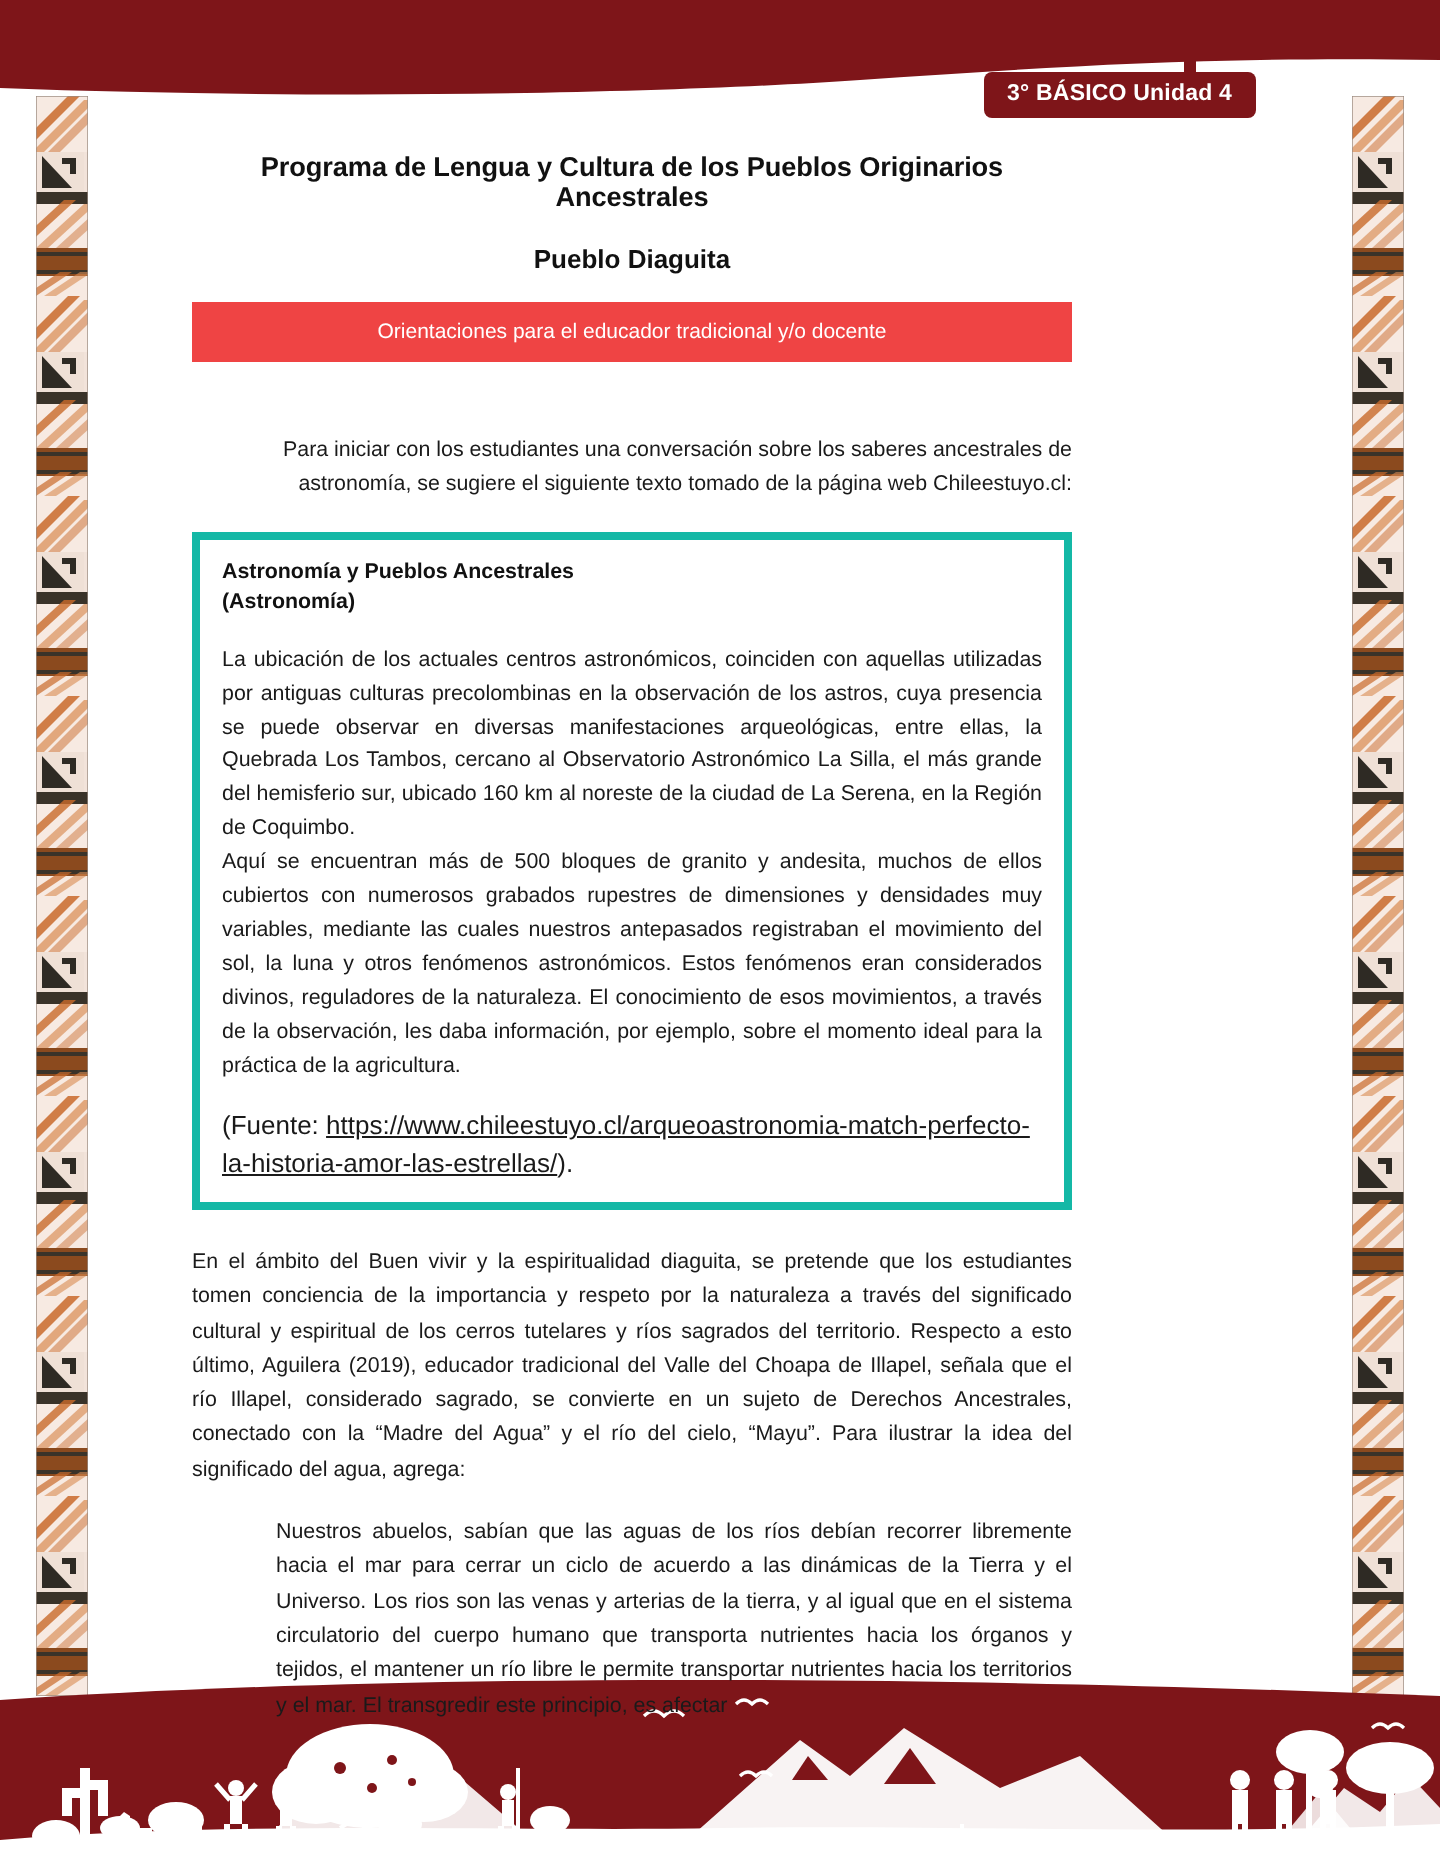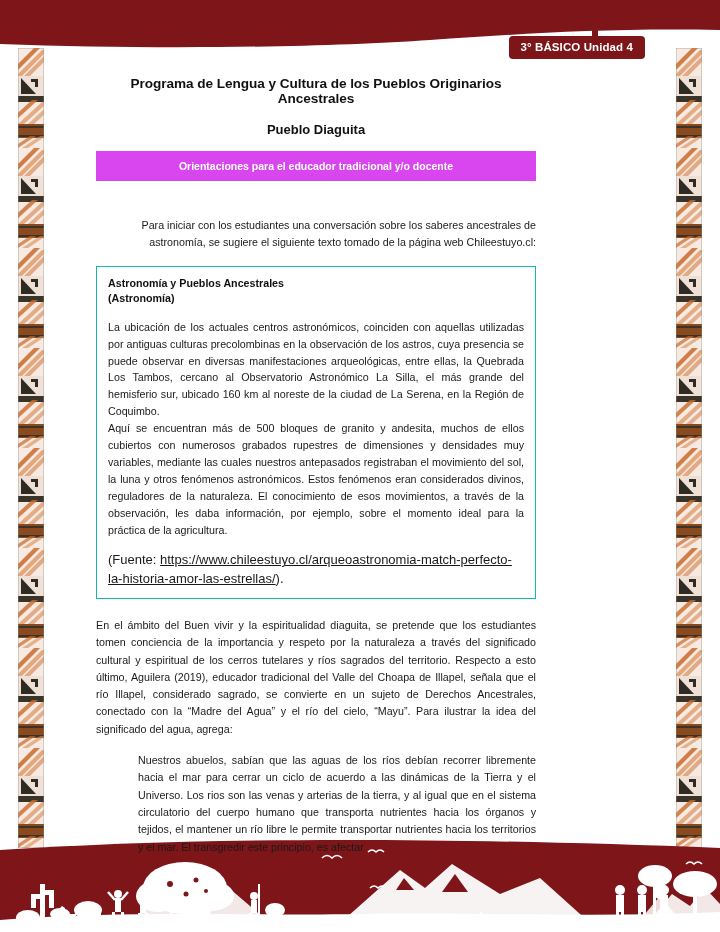--- a/index.html
+++ b/index.html
@@ -25,21 +25,21 @@
     left: 0; top: 0;
     width: 720px; height: 60px;
     overflow: hidden;
     z-index: 1;
   }
   .top-band svg { display: block; }
 
   .badge {
     position: absolute;
     top: 36px;
-    right: 75px;
+    right: 92px;
     background: #7E1519;
     color: #ffffff;
     font-size: 11.5px;
     font-weight: 600;
     padding: 5px 12px 6px 12px;
     border-radius: 4px;
     letter-spacing: .1px;
     z-index: 4;
     white-space: nowrap;
   }
@@ -84,45 +84,45 @@
     letter-spacing: -.05px;
   }
   .doc-subtitle {
     text-align: center;
     font-size: 13px;
     font-weight: bold;
     color: #111;
     margin: 0 0 14px 0;
   }
   .gray-banner {
-    background: #d946ef;
+    background: #ef4444;
     color: #ffffff;
     text-align: center;
     font-size: 10.5px;
-    font-weight: bold;
+    font-weight: normal;
     padding: 9px 6px;
     margin-bottom: 36px;
   }
   .section-heading {
     font-size: 13.5px;
     font-weight: bold;
     color: #111;
     margin: 0 0 12px 0;
   }
   .para {
     font-size: 10.7px;
     line-height: 1.62;
     color: #1a1a1a;
     margin: 0 0 14px 0;
     text-align: justify;
   }
   .para.nojust { text-align: right; }
 
   .reading-box {
-    border: 1px solid #14b8a6;
+    border: 4px solid #14b8a6;
     padding: 9px 11px 10px 11px;
     margin: 12px 0 18px 0;
     background: #ffffff;
   }
   .box-title {
     font-size: 10.7px;
     font-weight: bold;
     line-height: 1.45;
     margin: 0 0 12px 0;
     color: #111;

